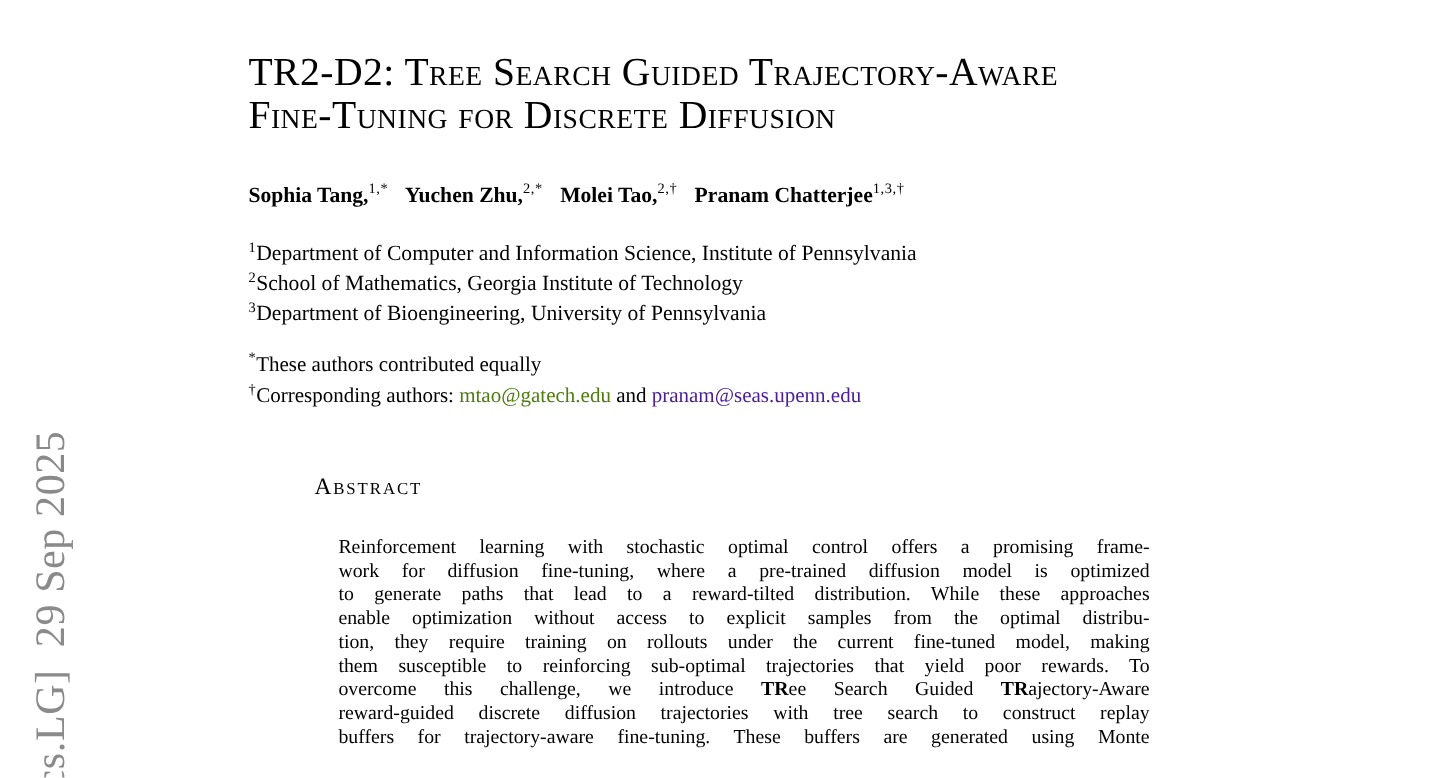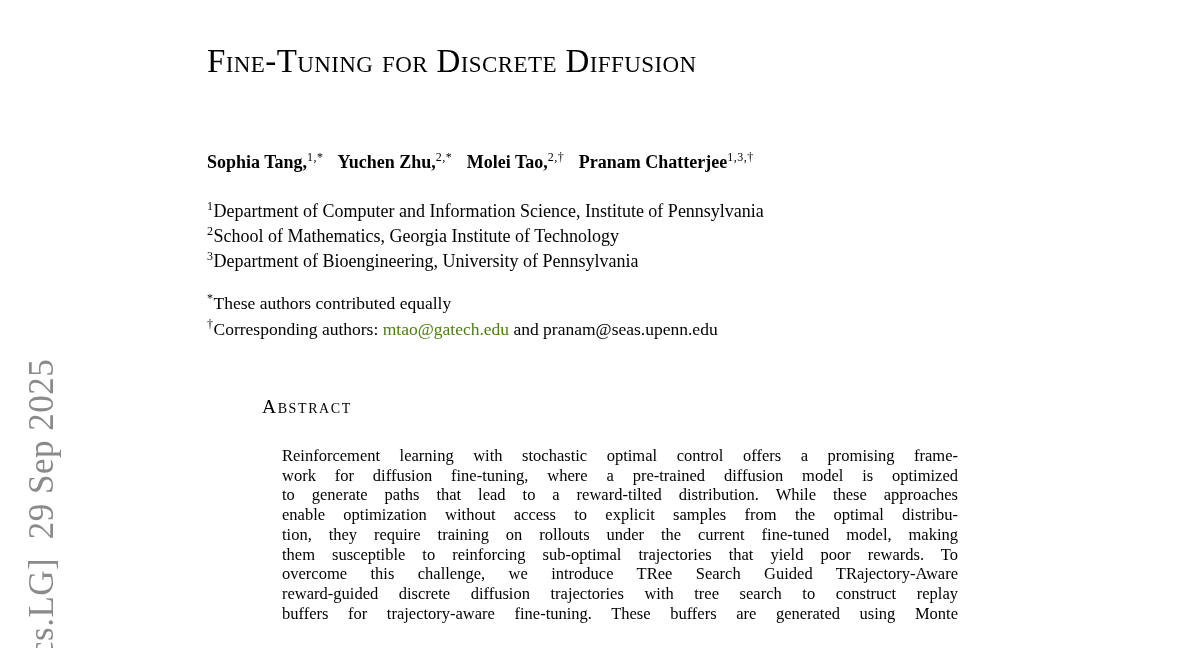--- a/index.html
+++ b/index.html
@@ -66,51 +66,52 @@
     font-variant: small-caps;
     font-size: 19.5px;
     letter-spacing: 1.6px;
   }
 
   .abstract {
     position: absolute; top: 446px; left: 55px; width: 676px;
     font-size: 16.5px; line-height: 19.7px; margin-left: 20px;
   }
   .abs-line { text-align: justify; text-align-last: justify; }
-  .b { font-weight: normal; }
+  .b { font-weight: bold; }
 </style>
 </head>
 <body>
 
 <div class="page">
 
   <div class="stamp" style="color: rgb(138, 138, 138);">cs.LG]  29 Sep 2025</div>
 
   <div class="content">
 
     <div class="title">
+      <div>TR2-D2: Tree Search Guided Trajectory-Aware</div>
       <div>Fine-Tuning for Discrete Diffusion</div>
     </div>
 
     <div class="authors">
       <span class="author"><span>Sophia Tang,</span><sup class="s">1,*</sup></span>
       <span class="author"><span>Yuchen Zhu,</span><sup class="s">2,*</sup></span>
       <span class="author"><span>Molei Tao,</span><sup class="s">2,†</sup></span>
       <span class="author"><span>Pranam Chatterjee</span><sup class="s">1,3,†</sup></span>
     </div>
 
     <div class="affils">
       <div><sup class="s">1</sup><span>Department of Computer and Information Science, Institute of Pennsylvania</span></div>
       <div><sup class="s">2</sup><span>School of Mathematics, Georgia Institute of Technology</span></div>
       <div><sup class="s">3</sup><span>Department of Bioengineering, University of Pennsylvania</span></div>
     </div>
 
     <div class="foots">
       <div><sup class="s">*</sup><span>These authors contributed equally</span></div>
-      <div><sup class="s">†</sup><span>Corresponding authors: </span><a class="email" style="color: #4d7c0f;">mtao@gatech.edu</a><span> and </span><a class="email" style="color: #000000;">pranam@seas.upenn.edu</a></div>
+      <div><sup class="s">†</sup><span>Corresponding authors: </span><a class="email" style="color: #4d7c0f;">mtao@gatech.edu</a><span> and </span><a class="email" style="color: #4c1d95;">pranam@seas.upenn.edu</a></div>
     </div>
 
     <div class="abstract-head">Abstract</div>
 
     <div class="abstract">
       <div class="abs-line"><span>Reinforcement learning with stochastic optimal control offers a promising frame-</span></div>
       <div class="abs-line"><span>work for diffusion fine-tuning, where a pre-trained diffusion model is optimized</span></div>
       <div class="abs-line"><span>to generate paths that lead to a reward-tilted distribution. While these approaches</span></div>
       <div class="abs-line"><span>enable optimization without access to explicit samples from the optimal distribu-</span></div>
       <div class="abs-line"><span>tion, they require training on rollouts under the current fine-tuned model, making</span></div>

